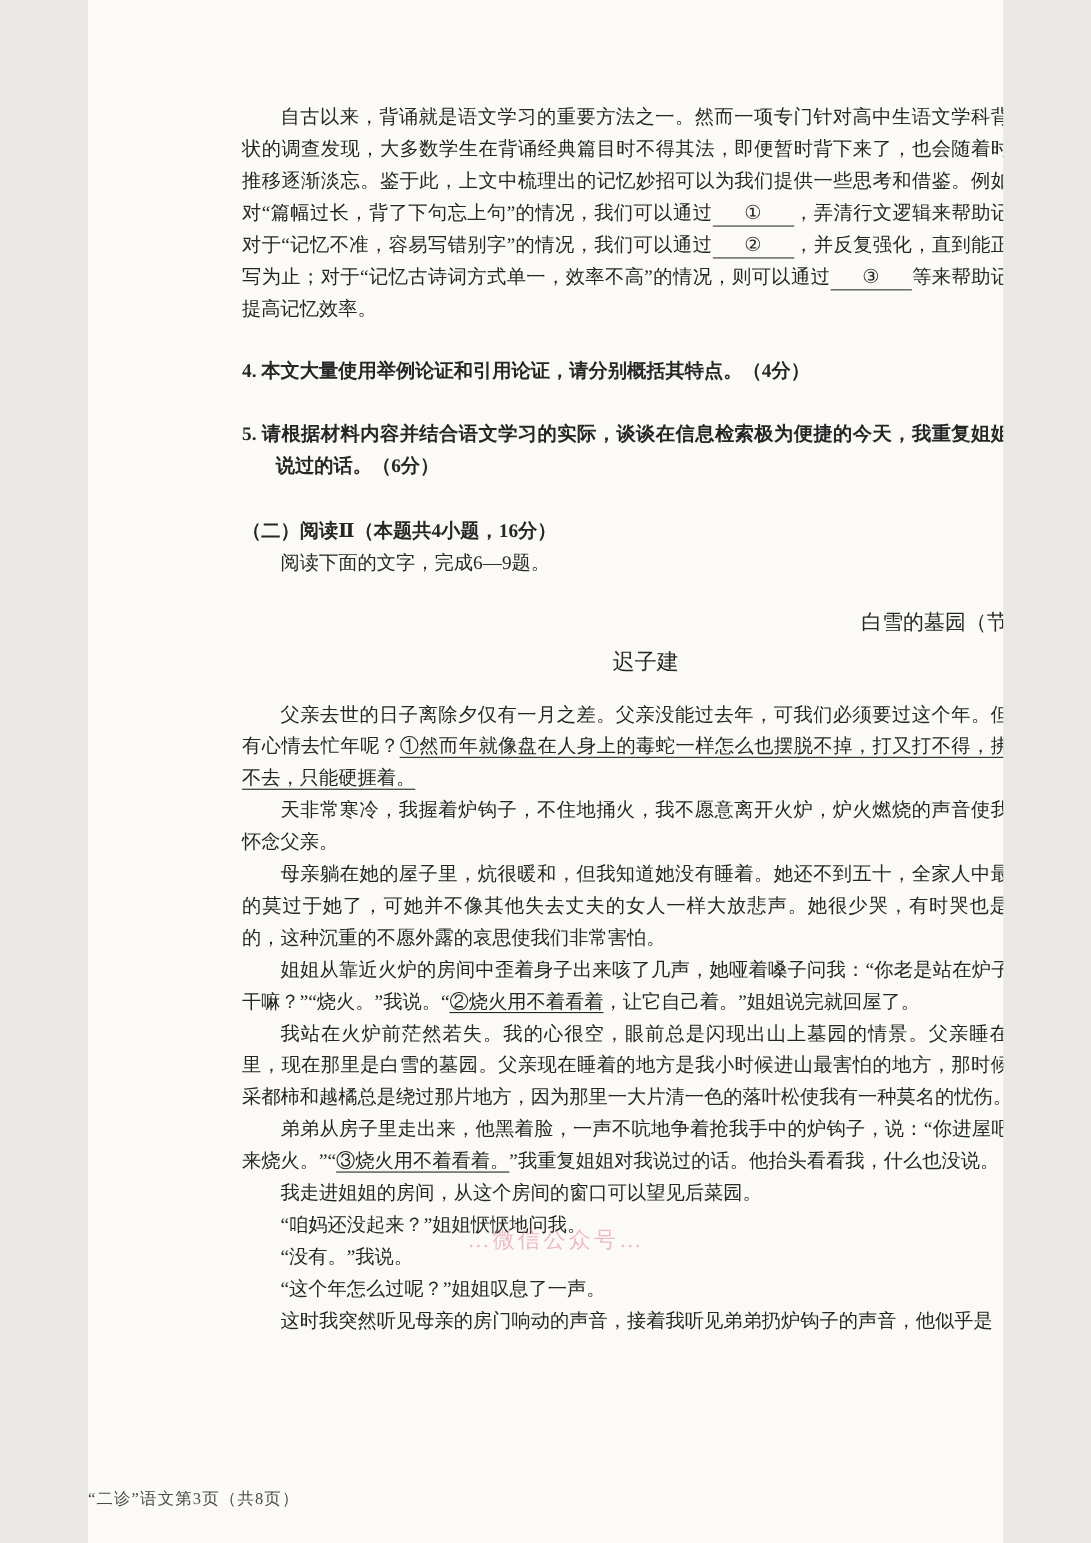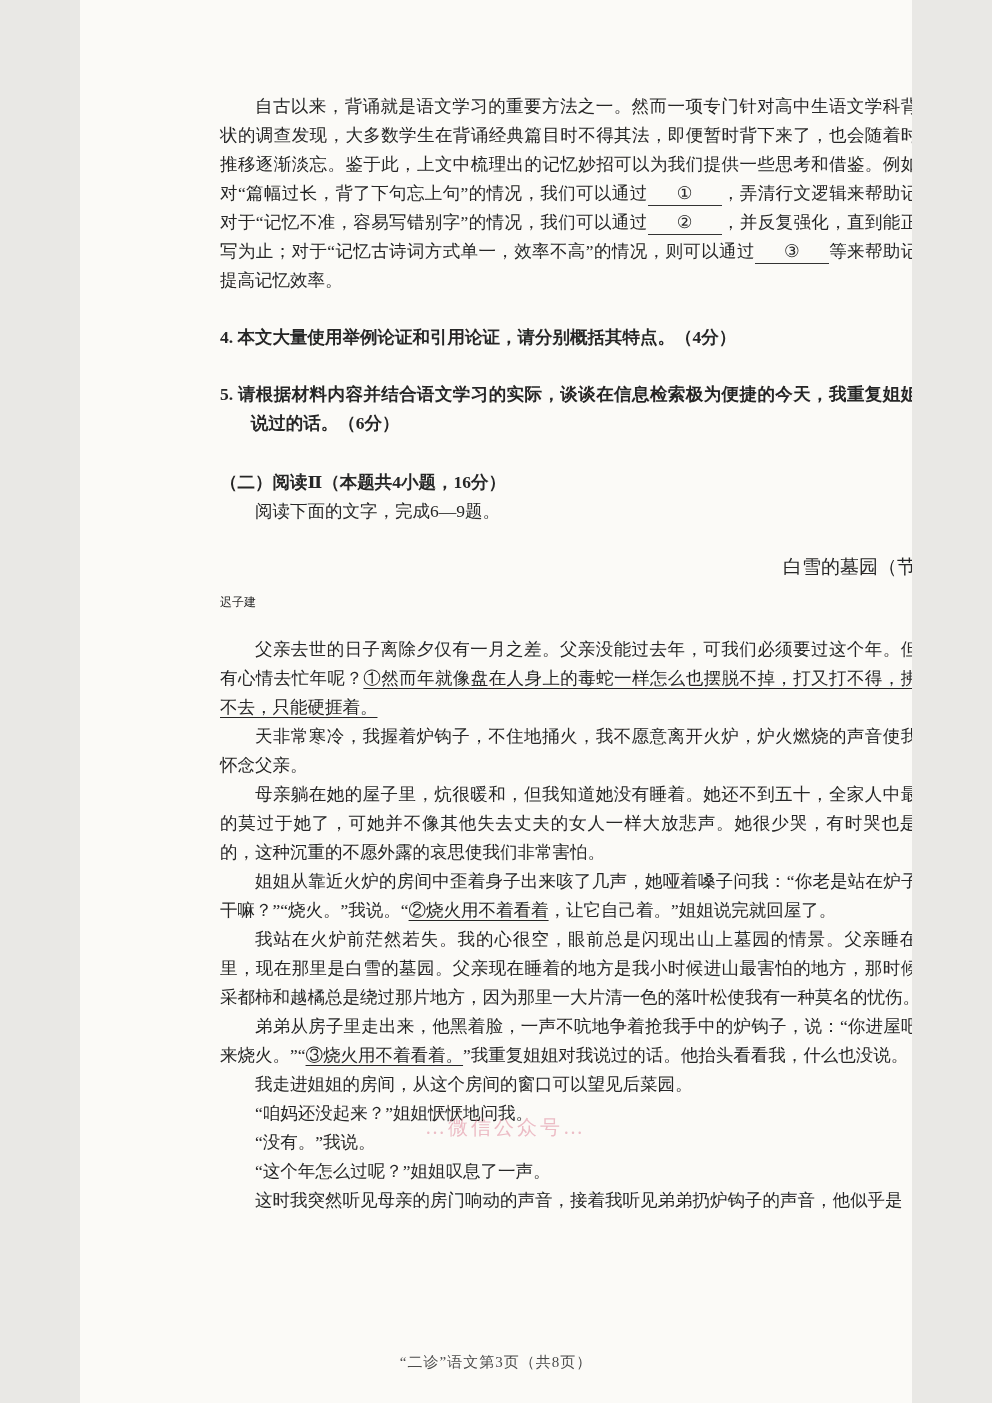--- a/index.html
+++ b/index.html
@@ -41,28 +41,27 @@
     text-indent:0;
   }
   .instruction { margin:0; text-indent:2em; }
   .article-title {
     margin:0; margin-top:26px;
     text-align:right; text-indent:0;
     font-weight:normal; font-size:19px;
   }
   .article-author {
     margin:0; margin-top:7px;
-    text-align:left; text-indent:0;
-    font-size:12px;
+    text-align:center; text-indent:0;
+    font-size:20px;
   }
   .article-body { margin-top:18px; }
   .footer {
     position:absolute;
     left:0; right:0; top:1353px;
-    text-align:center;
     font-size:15px;
     color:#4a4a4a;
     letter-spacing:1px;
   }
   .watermark {
     position:absolute;
     left:345px; top:1114px;
     color:rgba(222,126,148,0.5);
     font-size:20px;
     letter-spacing:3px;

